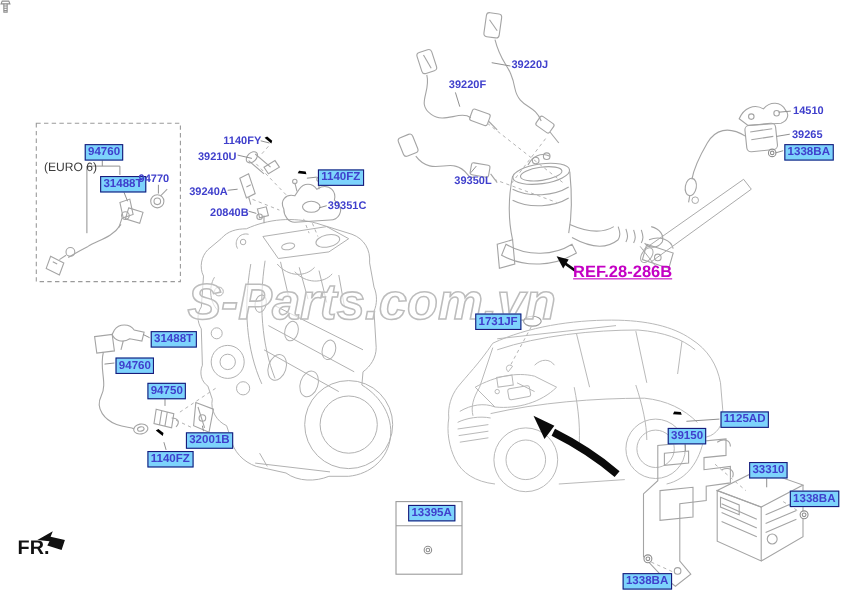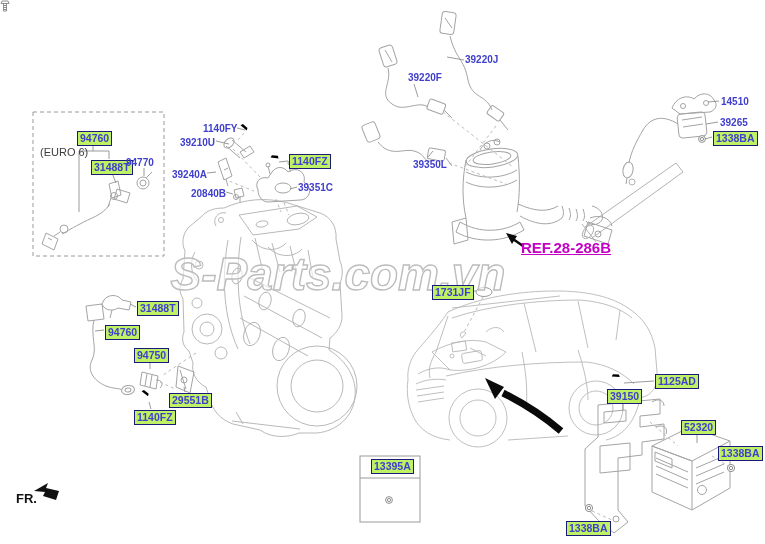--- a/index.html
+++ b/index.html
@@ -1,24 +1,24 @@
 <!DOCTYPE html>
 <html><head>
 <meta charset="utf-8">
 <style>
   html,body{margin:0;padding:0;background:#fff;}
   #stage{position:relative;width:765px;height:544px;background:#ffffff;overflow:hidden;
          font-family:"Liberation Sans",sans-serif;}
   #art{position:absolute;left:0;top:0;}
   .lbl{position:absolute;font-size:10px;font-weight:bold;color:#4040cc;white-space:nowrap;
        letter-spacing:0px;line-height:13px;}
-  .boxed{border:1.5px solid #1a1a7a;background:#bef264;padding:0 2px;font-size:10.5px;}
+  .boxed{border:1.5px solid #1a1a7a;background:#7dd3fc;padding:0 2px;font-size:10.5px;}
   .note{color:#3c3c3c;font-weight:normal;font-size:11px;margin-top:32px;}
   .ref{color:#c400c4;text-decoration:underline;font-size:15px;}
-  .fr{color:#111;font-size:13px;font-weight:bold;}
+  .fr{color:#111;font-size:18px;font-weight:bold;}
 </style>
 </head>
 <body>
 
 <div id="stage">
 
 <svg id="art" width="765" height="544" viewBox="0 0 765 544">
 
   <g stroke="#b0b0b0" fill="none" stroke-width="0.9">
     <path d="M224,208 C244,199 266,197 288,203 L320,213 C331,217 337,227 336,239 L340,261 C343,268 343,276 340,283 L342,316 C342,325 337,333 330,338 L329,350 C347,361 357,379 355,397 C353,417 337,431 317,433 L299,433 C287,438 271,438 260,430 L233,424 C221,420 212,410 210,399 L206,387 C197,383 191,373 193,363 L189,351 C183,347 181,339 184,332 L183,299 C179,292 179,285 183,279 L185,251 C181,243 183,233 189,227 L201,217 C207,210 215,208 224,208 Z"></path>
@@ -279,25 +279,25 @@
   <div class="lbl" style="left:721px;top:95px">14510</div>
   <div class="lbl" style="left:720px;top:116px">39265</div>
   <div class="lbl boxed" style="left:713px;top:131px">1338BA</div>
 
   <div class="lbl ref" style="left:521px;top:241px">REF.28-286B</div>
   <div class="lbl boxed" style="left:432px;top:285px">1731JF</div>
 
   <div class="lbl boxed" style="left:137px;top:301px">31488T</div>
   <div class="lbl boxed" style="left:105px;top:325px">94760</div>
   <div class="lbl boxed" style="left:134px;top:348px">94750</div>
-  <div class="lbl boxed" style="left:169px;top:393px">29551B</div>
+  <div class="lbl boxed" style="left:169px;top:393px">32001B</div>
   <div class="lbl boxed" style="left:134px;top:410px">1140FZ</div>
 
   <div class="lbl boxed" style="left:655px;top:374px">1125AD</div>
   <div class="lbl boxed" style="left:607px;top:389px">39150</div>
-  <div class="lbl boxed" style="left:681px;top:420px">52320</div>
+  <div class="lbl boxed" style="left:681px;top:420px">33310</div>
   <div class="lbl boxed" style="left:718px;top:446px">1338BA</div>
   <div class="lbl boxed" style="left:566px;top:521px">1338BA</div>
 
   <div class="lbl boxed" style="left:371px;top:459px">13395A</div>
 
   <div class="lbl fr" style="left:16px;top:492px">FR.</div>
 </div>
 
 </body></html>

